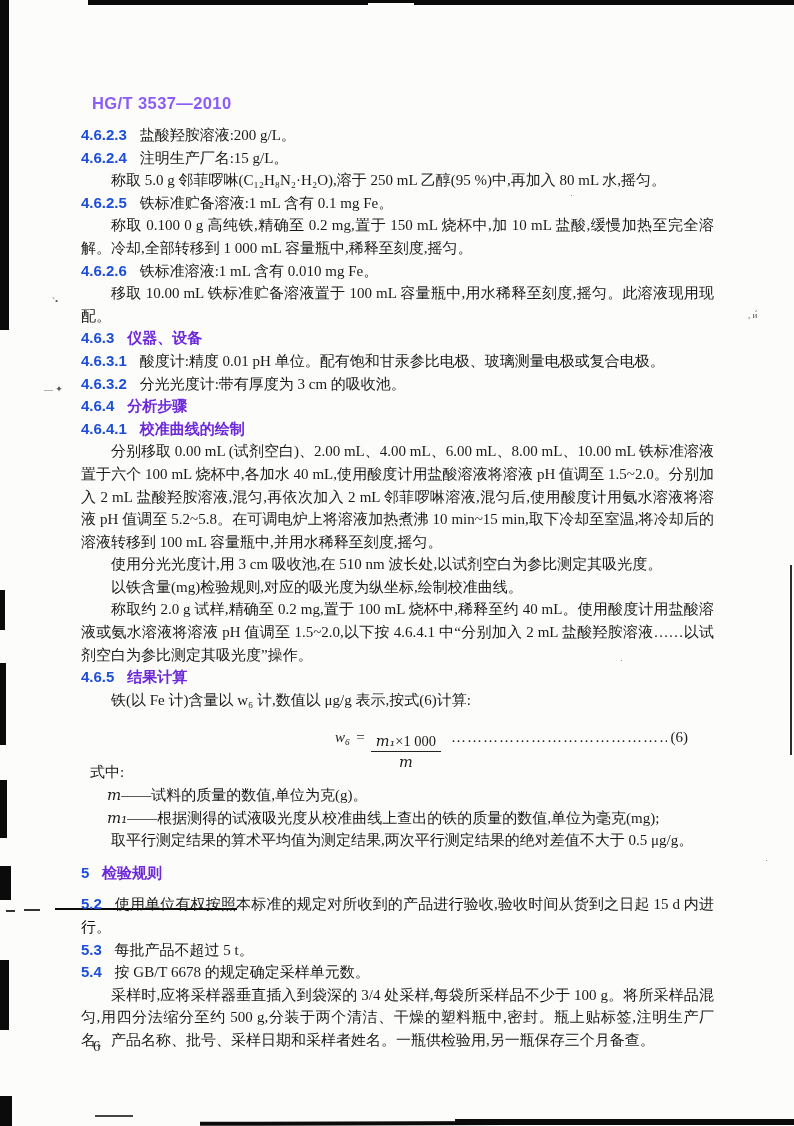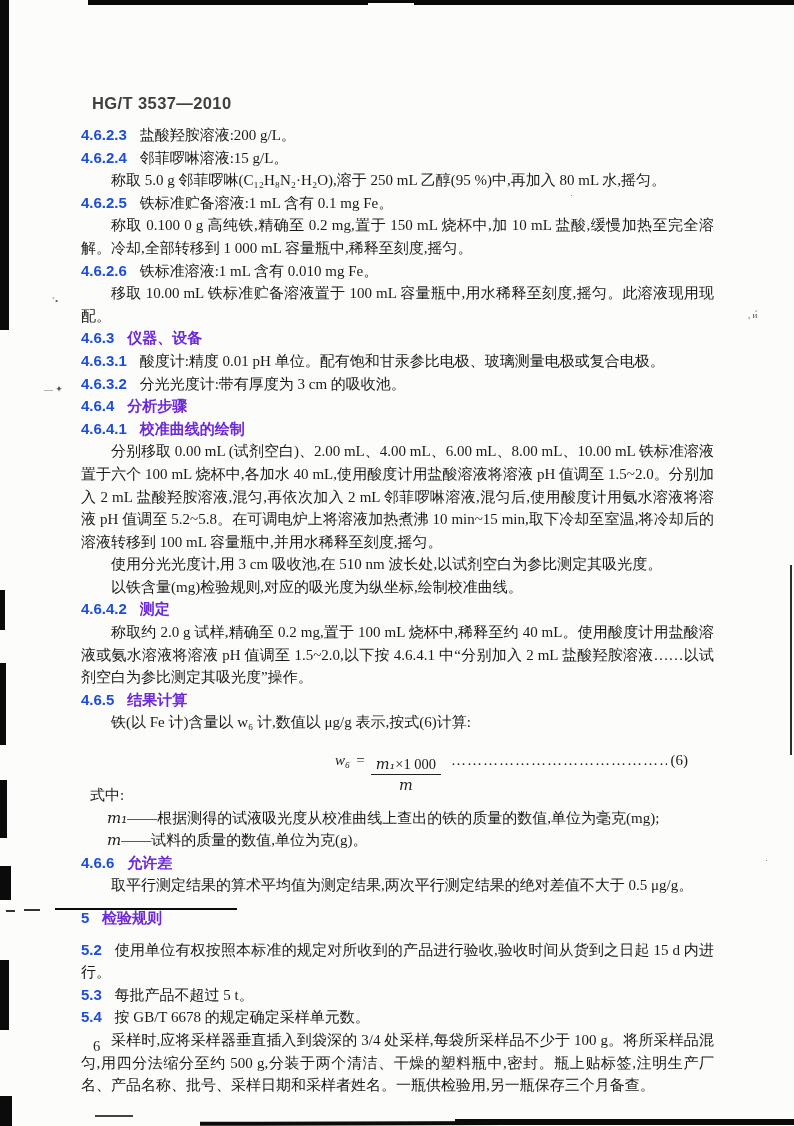--- a/index.html
+++ b/index.html
@@ -6,21 +6,21 @@
   .page {
     position:relative; width:794px; height:1126px; margin:0 auto;
     background:#fcfcfa; overflow:hidden;
     font-family:"Liberation Serif", serif;
     color:#1a1a1a;
   }
   
   .std-header {
     position:absolute; left:92px; top:94px;
     font-family:"Liberation Sans", sans-serif;
-    font-weight:bold; font-size:16.5px; letter-spacing:0.4px; color:#404040;
+    font-weight:bold; font-size:16.5px; letter-spacing:0.4px; color:#8b5cf6;
   }
   .page-number {
     position:absolute; left:93px; top:1038px;
     font-size:14.5px; color:#222;
   }
   
   .content {
     position:absolute; left:81px; top:124px; width:633px;
     font-size:15px; line-height:22.6px; text-align:justify;
     text-justify:inter-ideograph;
@@ -82,52 +82,50 @@
   <span class="speck" style="left:44px; top:384px;">— ✦</span>
   <span class="speck" style="left:748px; top:310px;">, и́</span>
   <span class="speck" style="left:570px; top:190px;">·</span>
   <span class="speck" style="left:620px; top:655px;">·</span>
   <span class="speck" style="left:765px; top:855px;">·</span>
 
   <div class="std-header">HG/T 3537—2010</div>
 
   <div class="content">
       <div class="blk blk-clause"><span class="num">4.6.2.3</span><span class="txt">盐酸羟胺溶液:200 g/L。</span></div>
-      <div class="blk blk-clause"><span class="num">4.6.2.4</span><span class="txt">邻菲啰啉溶液:15 g/L。</span></div>
+      <div class="blk blk-clause"><span class="num">4.6.2.4</span><span class="txt">注明生产厂名:15 g/L。</span></div>
       <div class="blk blk-para"><span class="txt">称取 5.0 g 邻菲啰啉(C₁₂H₈N₂·H₂O),溶于 250 mL 乙醇(95 %)中,再加入 80 mL 水,摇匀。</span></div>
       <div class="blk blk-clause"><span class="num">4.6.2.5</span><span class="txt">铁标准贮备溶液:1 mL 含有 0.1 mg Fe。</span></div>
       <div class="blk blk-para"><span class="txt">称取 0.100 0 g 高纯铁,精确至 0.2 mg,置于 150 mL 烧杯中,加 10 mL 盐酸,缓慢加热至完全溶解。冷却,全部转移到 1 000 mL 容量瓶中,稀释至刻度,摇匀。</span></div>
       <div class="blk blk-clause"><span class="num">4.6.2.6</span><span class="txt">铁标准溶液:1 mL 含有 0.010 mg Fe。</span></div>
       <div class="blk blk-para"><span class="txt">移取 10.00 mL 铁标准贮备溶液置于 100 mL 容量瓶中,用水稀释至刻度,摇匀。此溶液现用现配。</span></div>
       <div class="blk blk-heading"><span class="num">4.6.3</span><span class="txt">仪器、设备</span></div>
       <div class="blk blk-clause"><span class="num">4.6.3.1</span><span class="txt">酸度计:精度 0.01 pH 单位。配有饱和甘汞参比电极、玻璃测量电极或复合电极。</span></div>
       <div class="blk blk-clause"><span class="num">4.6.3.2</span><span class="txt">分光光度计:带有厚度为 3 cm 的吸收池。</span></div>
       <div class="blk blk-heading"><span class="num">4.6.4</span><span class="txt">分析步骤</span></div>
       <div class="blk blk-heading"><span class="num">4.6.4.1</span><span class="txt">校准曲线的绘制</span></div>
       <div class="blk blk-para"><span class="txt">分别移取 0.00 mL (试剂空白)、2.00 mL、4.00 mL、6.00 mL、8.00 mL、10.00 mL 铁标准溶液置于六个 100 mL 烧杯中,各加水 40 mL,使用酸度计用盐酸溶液将溶液 pH 值调至 1.5~2.0。分别加入 2 mL 盐酸羟胺溶液,混匀,再依次加入 2 mL 邻菲啰啉溶液,混匀后,使用酸度计用氨水溶液将溶液 pH 值调至 5.2~5.8。在可调电炉上将溶液加热煮沸 10 min~15 min,取下冷却至室温,将冷却后的溶液转移到 100 mL 容量瓶中,并用水稀释至刻度,摇匀。</span></div>
       <div class="blk blk-para"><span class="txt">使用分光光度计,用 3 cm 吸收池,在 510 nm 波长处,以试剂空白为参比测定其吸光度。</span></div>
       <div class="blk blk-para"><span class="txt">以铁含量(mg)检验规则,对应的吸光度为纵坐标,绘制校准曲线。</span></div>
-      <div class="blk blk-heading"><span class="num">4.6.4.2</span><span class="txt">测定</span></div>
       <div class="blk blk-para"><span class="txt">称取约 2.0 g 试样,精确至 0.2 mg,置于 100 mL 烧杯中,稀释至约 40 mL。使用酸度计用盐酸溶液或氨水溶液将溶液 pH 值调至 1.5~2.0,以下按 4.6.4.1 中“分别加入 2 mL 盐酸羟胺溶液……以试剂空白为参比测定其吸光度”操作。</span></div>
       <div class="blk blk-heading"><span class="num">4.6.5</span><span class="txt">结果计算</span></div>
       <div class="blk blk-para"><span class="txt">铁(以 Fe 计)含量以 w₆ 计,数值以 μg/g 表示,按式(6)计算:</span></div>
       <div class="blk blk-formula">
         <span class="f-lhs">w₆</span>
         <span class="f-eq">=</span>
         <span class="frac">
           <span class="ftop"><i class="sym">m₁</i><span>×1 000</span></span>
           <span class="fbot"><i class="sym">m</i></span>
         </span>
         <span class="f-dots">………………………………………………………………</span>
         <span class="f-label">(6)</span>
       </div>
       <div class="blk blk-where"><span class="txt">式中:</span></div>
+      <div class="blk blk-def"><i class="sym">m</i><span class="txt">——试料的质量的数值,单位为克(g)。</span></div>
       <div class="blk blk-def"><i class="sym">m₁</i><span class="txt">——根据测得的试液吸光度从校准曲线上查出的铁的质量的数值,单位为毫克(mg);</span></div>
-      <div class="blk blk-def"><i class="sym">m</i><span class="txt">——试料的质量的数值,单位为克(g)。</span></div>
-      <div class="blk blk-heading"><span class="num">4.6.6</span><span class="txt">允许差</span></div>
       <div class="blk blk-para"><span class="txt">取平行测定结果的算术平均值为测定结果,两次平行测定结果的绝对差值不大于 0.5 μg/g。</span></div>
       <div class="blk blk-chapter"><span class="num">5</span><span class="txt">检验规则</span></div>
       <div class="blk blk-clause"><span class="num">5.2</span><span class="txt">使用单位有权按照本标准的规定对所收到的产品进行验收,验收时间从货到之日起 15 d 内进行。</span></div>
       <div class="blk blk-clause"><span class="num">5.3</span><span class="txt">每批产品不超过 5 t。</span></div>
       <div class="blk blk-clause"><span class="num">5.4</span><span class="txt">按 GB/T 6678 的规定确定采样单元数。</span></div>
       <div class="blk blk-para"><span class="txt">采样时,应将采样器垂直插入到袋深的 3/4 处采样,每袋所采样品不少于 100 g。将所采样品混匀,用四分法缩分至约 500 g,分装于两个清洁、干燥的塑料瓶中,密封。瓶上贴标签,注明生产厂名、产品名称、批号、采样日期和采样者姓名。一瓶供检验用,另一瓶保存三个月备查。</span></div>
     </div>
 
   <div class="page-number">6</div>
 </div>

